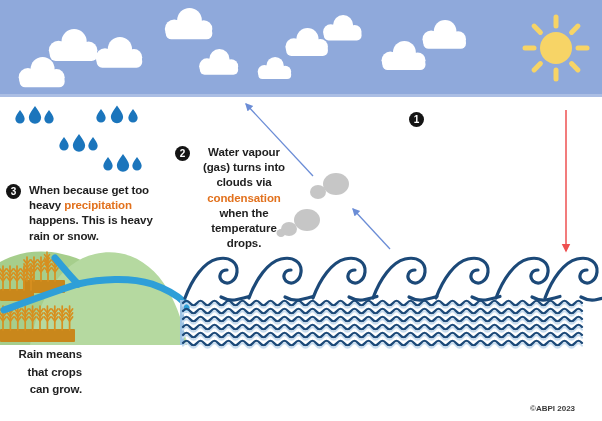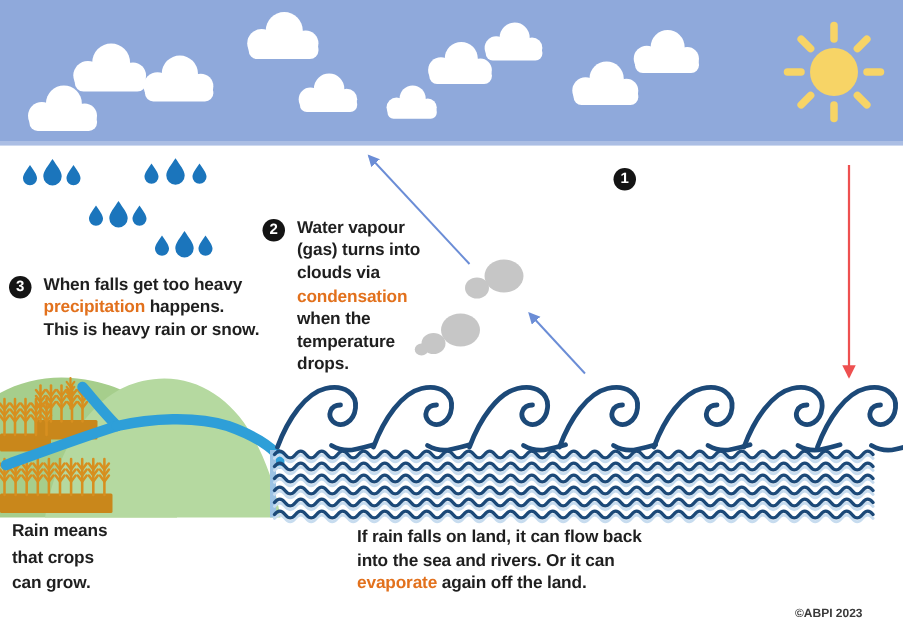--- a/index.html
+++ b/index.html
@@ -5,21 +5,21 @@
   html,body{margin:0;padding:0;background:#fff;}
   #stage{position:relative;width:602px;height:421px;background:#ffffff;overflow:hidden;
          font-family:"Liberation Sans",sans-serif;}
   #art{position:absolute;left:0;top:0;z-index:1;}
   .step{position:absolute;display:flex;gap:8px;z-index:3;}
   .badge{width:15px;height:15px;border-radius:50%;background:#141414;color:#ffffff;
          font:bold 10px/15px "Liberation Sans",sans-serif;text-align:center;flex:0 0 15px;margin-top:1px;}
   .step-text{font:bold 11.5px/15.2px "Liberation Sans",sans-serif;color:#1F1F1F;letter-spacing:-0.1px;}
   .kw{color:#E2711D;}
   .caption{position:absolute;font:bold 11.5px/15.5px "Liberation Sans",sans-serif;color:#1F1F1F;
-           letter-spacing:-0.1px;z-index:3;}
+           letter-spacing:-0.1px;z-index:3;text-align:right;}
   .copyright{position:absolute;font:bold 8px/10px "Liberation Sans",sans-serif;color:#3A3A3A;z-index:3;}
   .sea-line{fill:none;stroke:#1C4978;stroke-width:2.2;stroke-linecap:round;}
   .sea-echo{fill:none;stroke:#C7DCEF;stroke-width:2;stroke-linecap:round;}
   .curl{fill:none;stroke:#1C4978;stroke-width:3.2;stroke-linecap:round;stroke-linejoin:round;}
   .stalk{stroke:#D78F1F;stroke-width:1.7;stroke-linecap:round;fill:none;}
 </style>
 </head>
 <body>
 
 <div id="stage">
@@ -180,26 +180,25 @@
       <line x1="566" y1="110" x2="566" y2="251" marker-end="url(#redhead)"></line>
     </g>
   </svg>
 
   <div class="step" style="left:409px;top:111px;width:130px;">
     <span class="badge">1</span>
   </div>
 
   <div class="step" style="left:175px;top:145px;width:120px;">
     <span class="badge">2</span>
-    <div class="step-text" style="width:92px;"><span>Water vapour (gas) turns into clouds via </span><span class="kw">condensation</span><span> when the temperature drops.</span></div>
+    <div class="step-text" style="width:92px;text-align:center;"><span>Water vapour (gas) turns into clouds via </span><span class="kw">condensation</span><span> when the temperature drops.</span></div>
   </div>
 
   <div class="step" style="left:6px;top:183px;width:172px;">
     <span class="badge">3</span>
-    <div class="step-text" style="width:146px;"><span>When falls get too heavy </span><span class="kw">precipitation</span><span> happens. This is heavy rain or snow.</span></div>
+    <div class="step-text" style="width:146px;"><span>When because get too heavy </span><span class="kw">precipitation</span><span> happens. This is heavy rain or snow.</span></div>
   </div>
 
   <div class="caption" style="left:8px;top:346px;width:74px;line-height:17.5px;">Rain means that crops can grow.</div>
 
-  <div class="caption" style="left:238px;top:351px;width:196px;"><span>If rain falls on land, it can flow back into the sea and rivers. Or it can </span><span class="kw">evaporate</span><span> again off the land.</span></div>
 
   <div class="copyright" style="left:530px;top:404px;width:66px;">©ABPI 2023</div>
 </div>
 
 </body></html>

